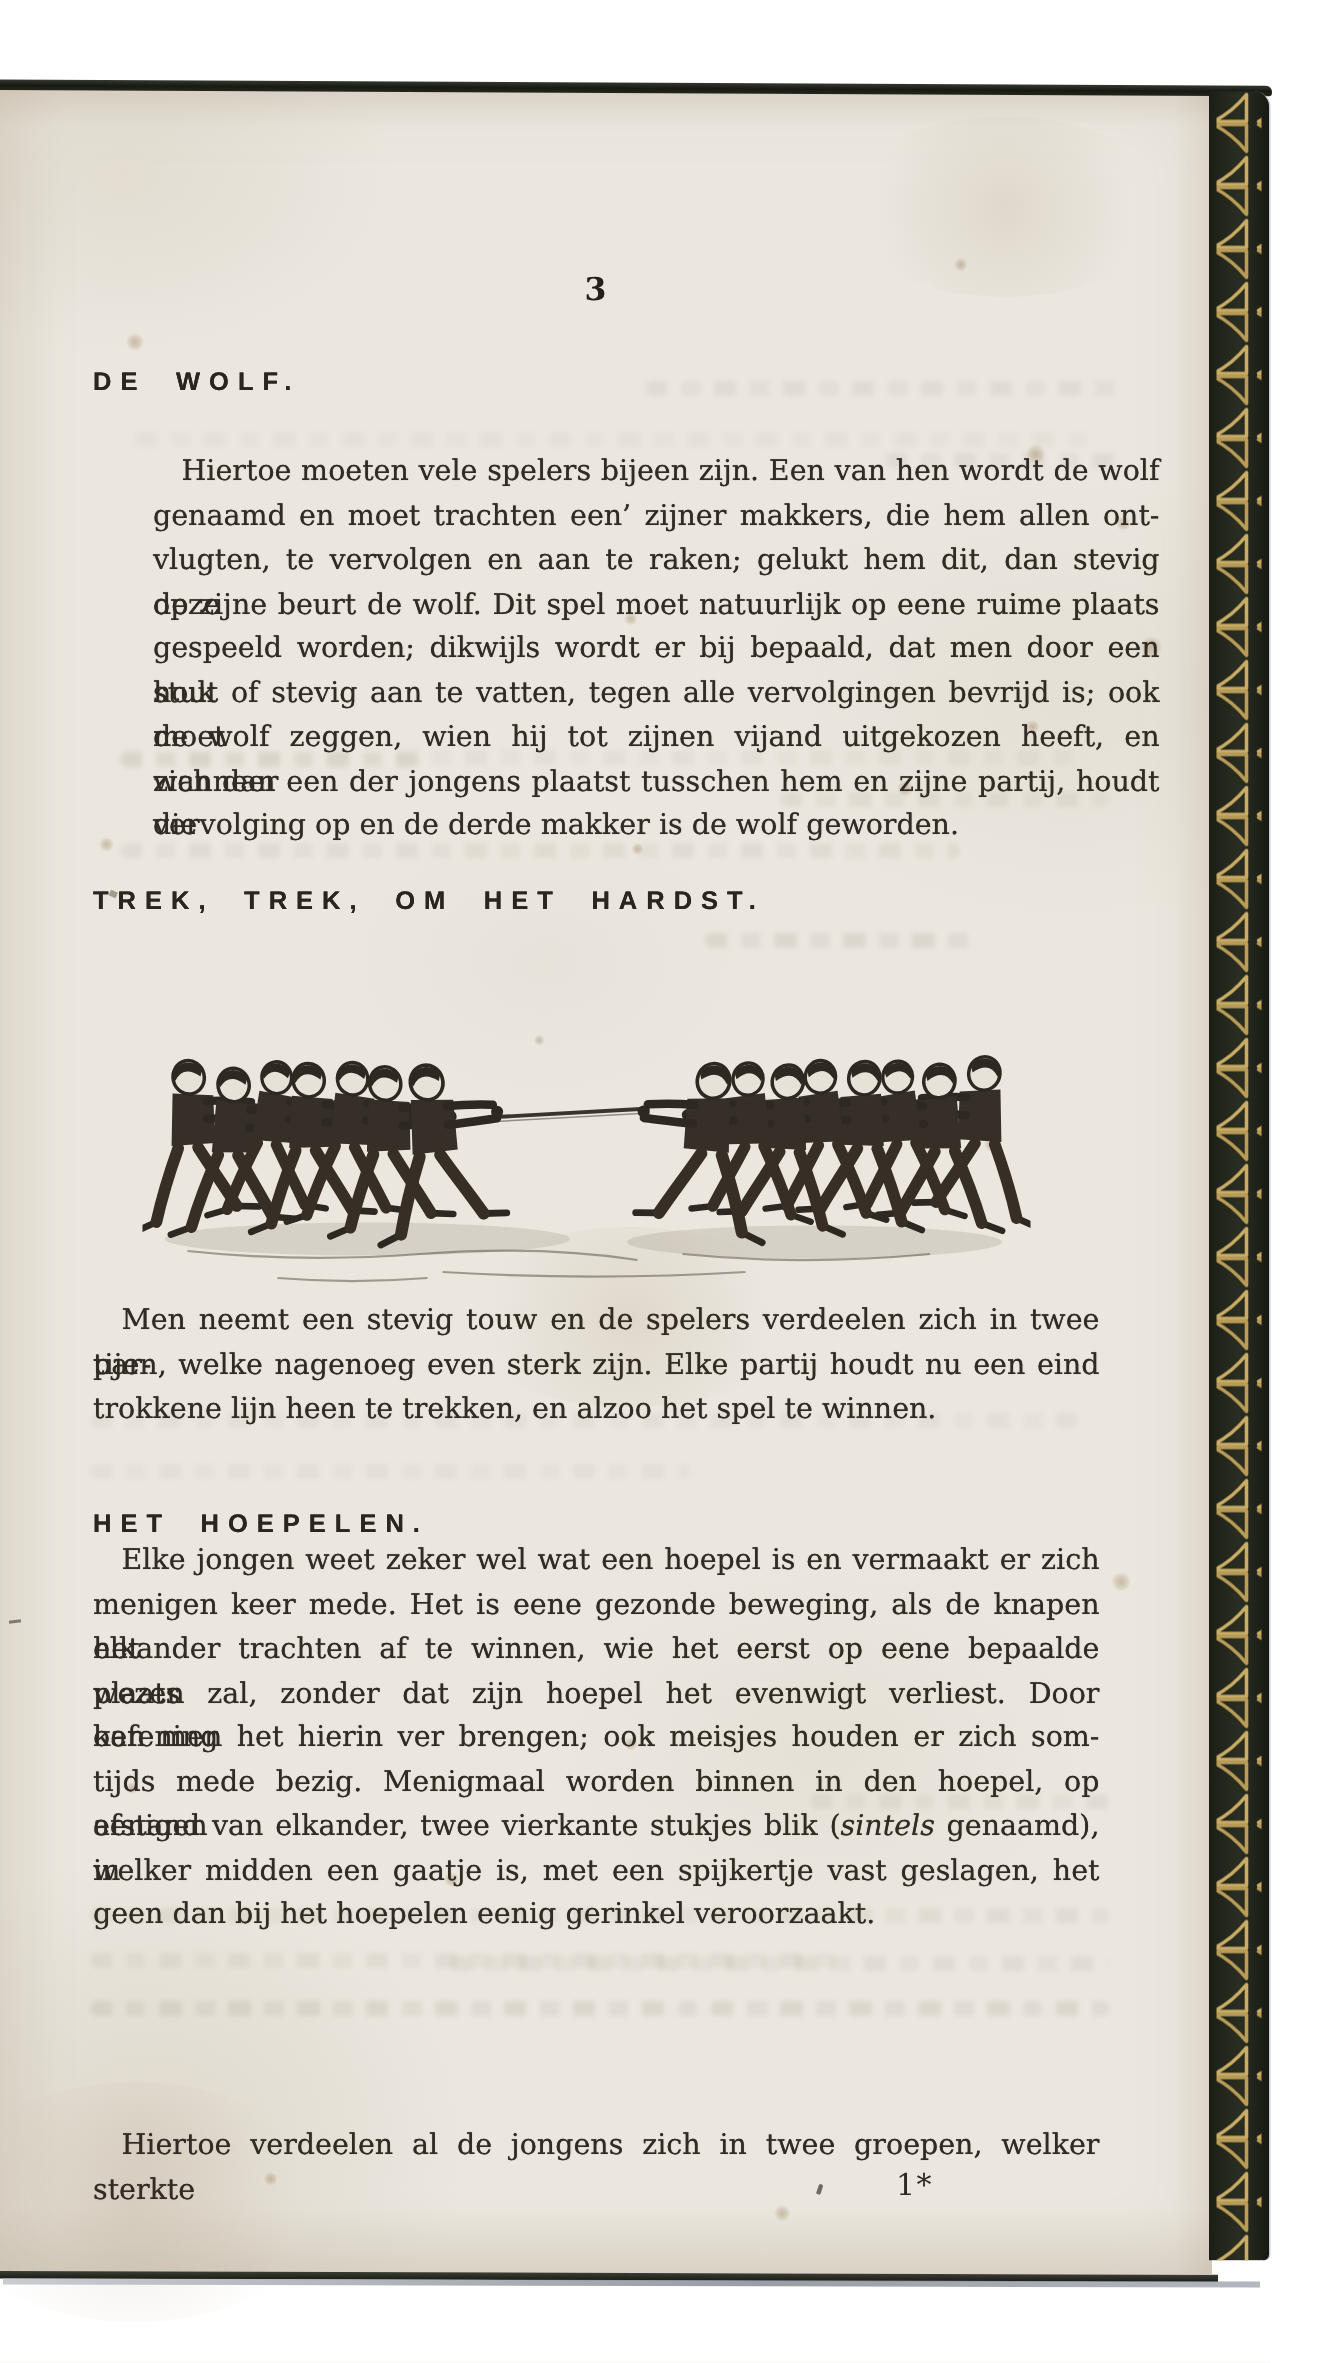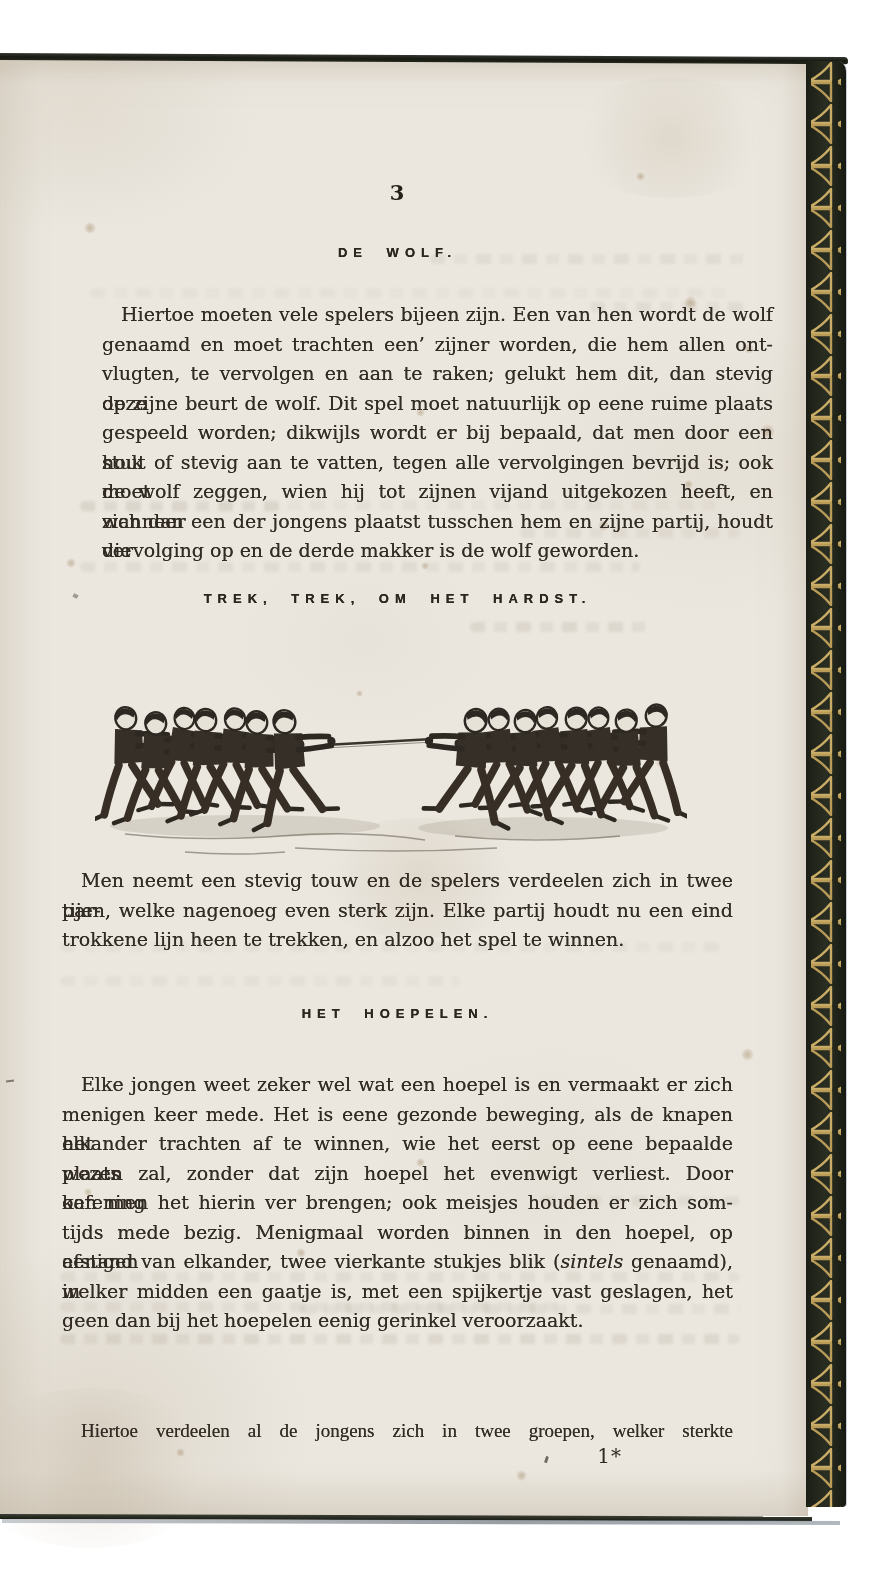--- a/index.html
+++ b/index.html
@@ -51,36 +51,36 @@
   }
   .binding svg{display:block;}
 
   
   .textblock{position:absolute;left:0;top:0;width:808px;height:1458px;color:#2e2922;}
   .pagenum{
     position:absolute;left:62px;top:122px;width:671px;text-align:center;
     font-size:21px;font-weight:bold;letter-spacing:1px;color:#262118;
   }
   .heading{
-    position:absolute;left:62px;width:671px;text-align:center;
+    position:absolute;left:62px;width:671px;
     font-family:"Liberation Sans", sans-serif;font-weight:700;
-    font-size:13px;letter-spacing:6px;word-spacing:9px;color:#2a251e;
+    font-size:17px;letter-spacing:6px;word-spacing:9px;color:#2a251e;
     text-shadow:0 0 .4px #2a251e;
   }
   .h1{top:187px;}
   .h2{top:533px;}
   .h3{top:948px;}
   .h4{top:1305px;}
 
   .para{position:absolute;left:62px;width:671px;font-size:19px;line-height:29.5px;
     color:#312b23;text-shadow:0 0 .45px rgba(49,43,35,.8);}
   .p1{top:242px;margin-left:40px;}
   .p2{top:808px;}
-  .p3{top:1012px;}
-  .p4{top:1358px;font-family:Liberation Serif, serif;}
+  .p3{top:968px;}
+  .p4{top:1358px;}
   .pline{text-align:justify;text-align-last:justify;white-space:normal;height:29.5px;overflow:visible;}
   .pline.last{text-align-last:left;}
   .pline.indent{text-indent:19px;}
   .it{font-style:italic;}
 
   .sigmark{
     position:absolute;left:62px;top:1386px;width:560px;text-align:right;
     font-size:20px;color:#2e2922;letter-spacing:1px;
   }
 
@@ -149,21 +149,21 @@
     <div class="mark-tick"></div>
 
     <div class="textblock">
 
       <div class="pagenum">3</div>
 
       <div class="heading h1">DE WOLF.</div>
 
       <div class="para p1">
         <div class="pline indent">Hiertoe moeten vele spelers bijeen zijn.  Een van hen wordt de wolf</div>
-        <div class="pline">genaamd en moet trachten een’ zijner worden, die hem allen ont-</div>
+        <div class="pline">genaamd en moet trachten een’ zijner makkers, die hem allen ont-</div>
         <div class="pline">vlugten, te vervolgen en aan te raken; gelukt hem dit, dan stevig deze</div>
         <div class="pline">op zijne beurt de wolf.  Dit spel moet natuurlijk op eene ruime plaats</div>
         <div class="pline">gespeeld worden; dikwijls wordt er bij bepaald, dat men door een stuk</div>
         <div class="pline">hout of stevig aan te vatten, tegen alle vervolgingen bevrijd is; ook moet</div>
         <div class="pline">de wolf zeggen, wien hij tot zijnen vijand uitgekozen heeft, en wanneer</div>
         <div class="pline">zich dan een der jongens plaatst tusschen hem en zijne partij, houdt die</div>
         <div class="pline last">vervolging op  en de derde makker is de wolf geworden.</div>
       </div>
 
       <div class="heading h2">TREK, TREK, OM HET HARDST.</div>

